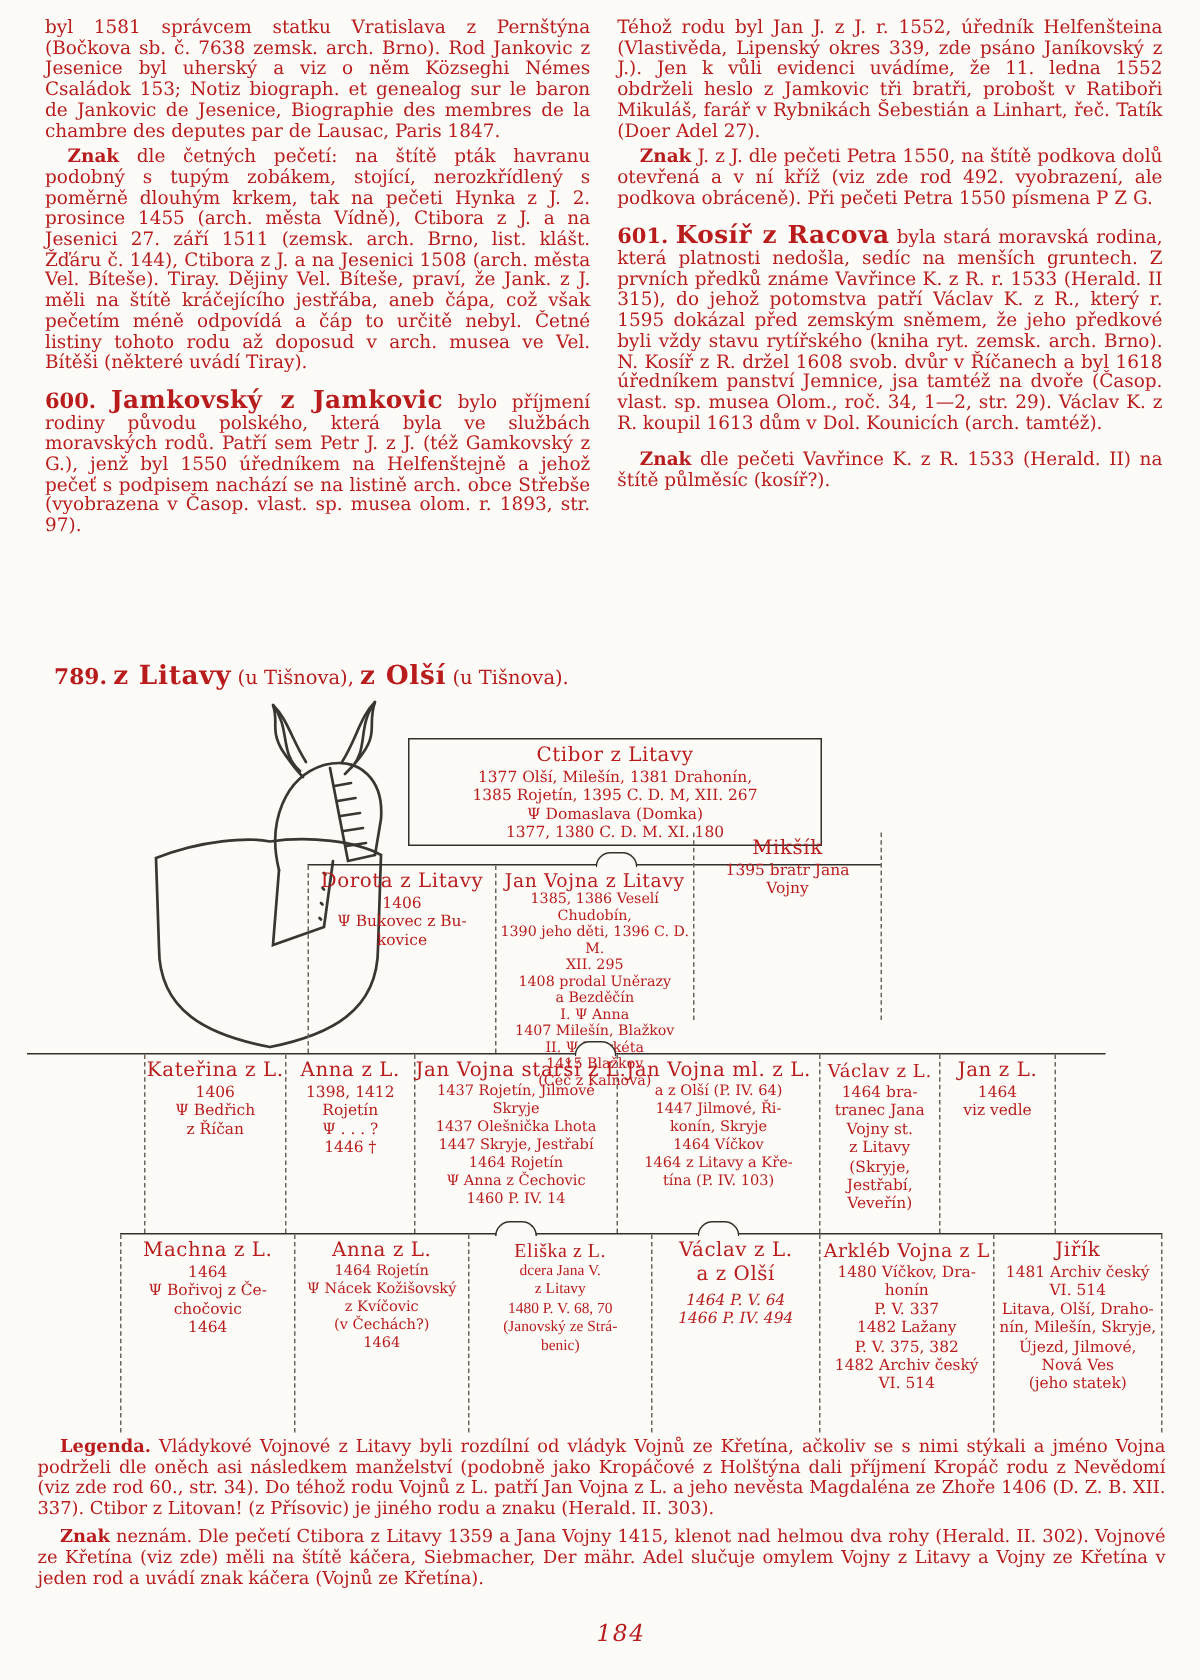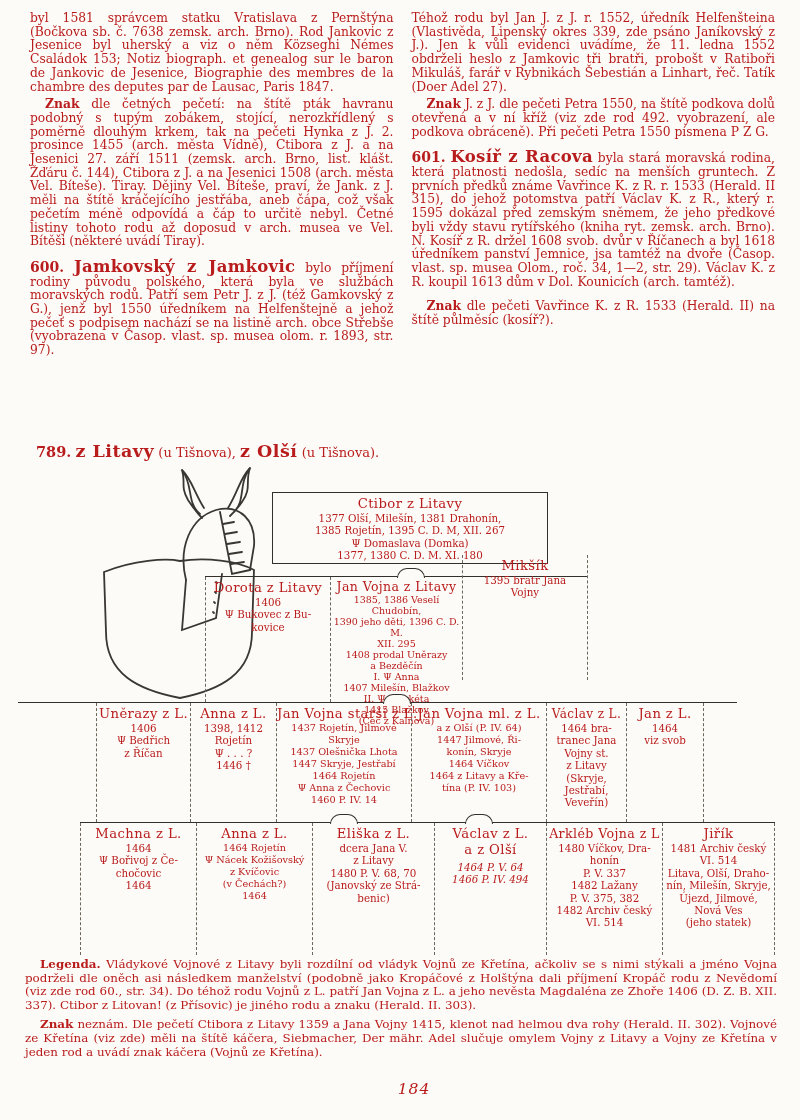--- a/index.html
+++ b/index.html
@@ -158,21 +158,21 @@
     <div class="tlines">
         <div class="tl">1395 bratr Jana</div>
         <div class="tl">Vojny</div>
       </div>
   </div>
 
   <div class="hline" style="left:18px;top:702px;width:719px;"></div>
   <div class="arc" style="left:383px;top:694px;"></div>
 
   <div class="cell bl" style="left:96px;top:703px;width:94px;height:119px;">
-    <div class="tname">Uněrazy z L.</div>
+    <div class="tname">Kateřina z L.</div>
     <div class="tlines">
         <div class="tl">1406</div>
         <div class="tl">Ψ Bedřich</div>
         <div class="tl">z Říčan</div>
       </div>
   </div>
   <div class="cell bl" style="left:190px;top:703px;width:86px;height:119px;">
     <div class="tname">Anna z L.</div>
     <div class="tlines">
         <div class="tl">1398, 1412</div>
@@ -212,21 +212,21 @@
         <div class="tl">z Litavy</div>
         <div class="tl">(Skryje,</div>
         <div class="tl">Jestřabí,</div>
         <div class="tl">Veveřín)</div>
       </div>
   </div>
   <div class="cell bl br" style="left:626px;top:703px;width:78px;height:119px;">
     <div class="tname">Jan z L.</div>
     <div class="tlines">
         <div class="tl">1464</div>
-        <div class="tl">viz svob</div>
+        <div class="tl">viz vedle</div>
       </div>
   </div>
 
   <div class="hline" style="left:80px;top:822px;width:695px;"></div>
   <div class="arc" style="left:330px;top:814px;"></div>
   <div class="arc" style="left:465px;top:814px;"></div>
 
   <div class="cell bl" style="left:80px;top:823px;width:116px;height:132px;">
     <div class="tname">Machna z L.</div>
     <div class="tlines">
@@ -239,21 +239,21 @@
   <div class="cell bl fs9" style="left:196px;top:823px;width:116px;height:132px;">
     <div class="tname">Anna z L.</div>
     <div class="tlines">
         <div class="tl">1464 Rojetín</div>
         <div class="tl">Ψ Nácek Kožišovský</div>
         <div class="tl">z Kvíčovic</div>
         <div class="tl">(v Čechách?)</div>
         <div class="tl">1464</div>
       </div>
   </div>
-  <div class="cell bl" style="left:312px;top:823px;width:122px;height:132px;">
+  <div class="cell bl" style="left:312px;top:823px;width:122px;height:132px;font-family:Liberation Serif, serif;">
     <div class="tname">Eliška z L.</div>
     <div class="tlines">
         <div class="tl">dcera Jana V.</div>
         <div class="tl">z Litavy</div>
         <div class="tl">1480 P. V. 68, 70</div>
         <div class="tl">(Janovský ze Strá-</div>
         <div class="tl">benic)</div>
       </div>
   </div>
   <div class="cell bl" style="left:434px;top:823px;width:112px;height:132px;">

